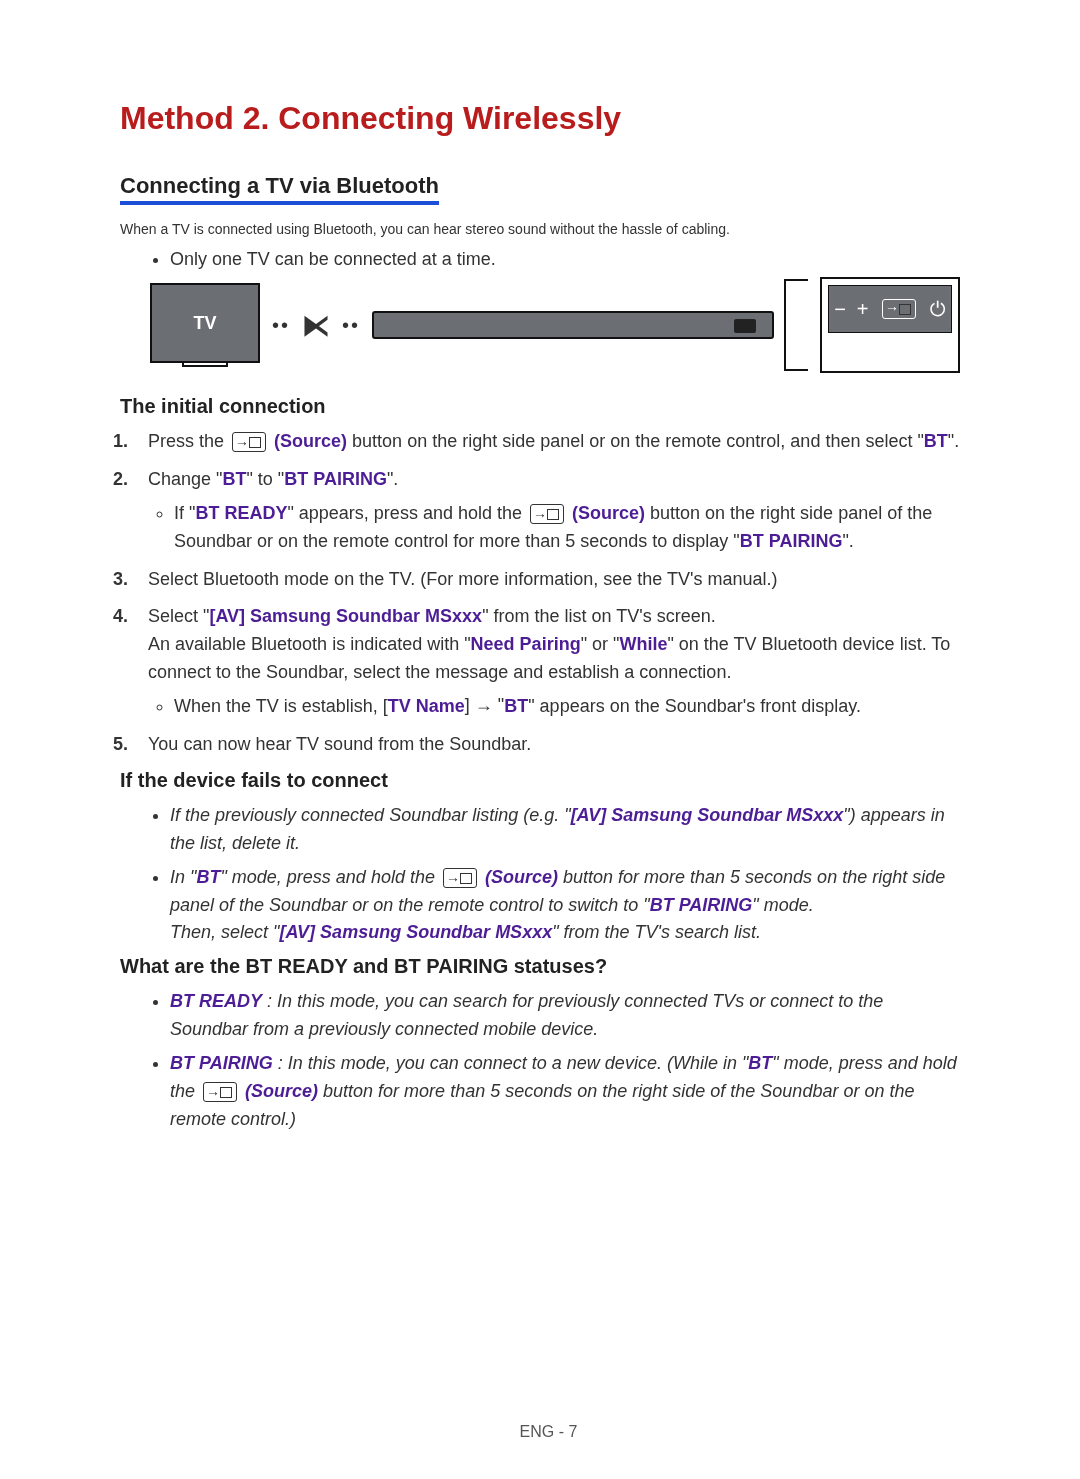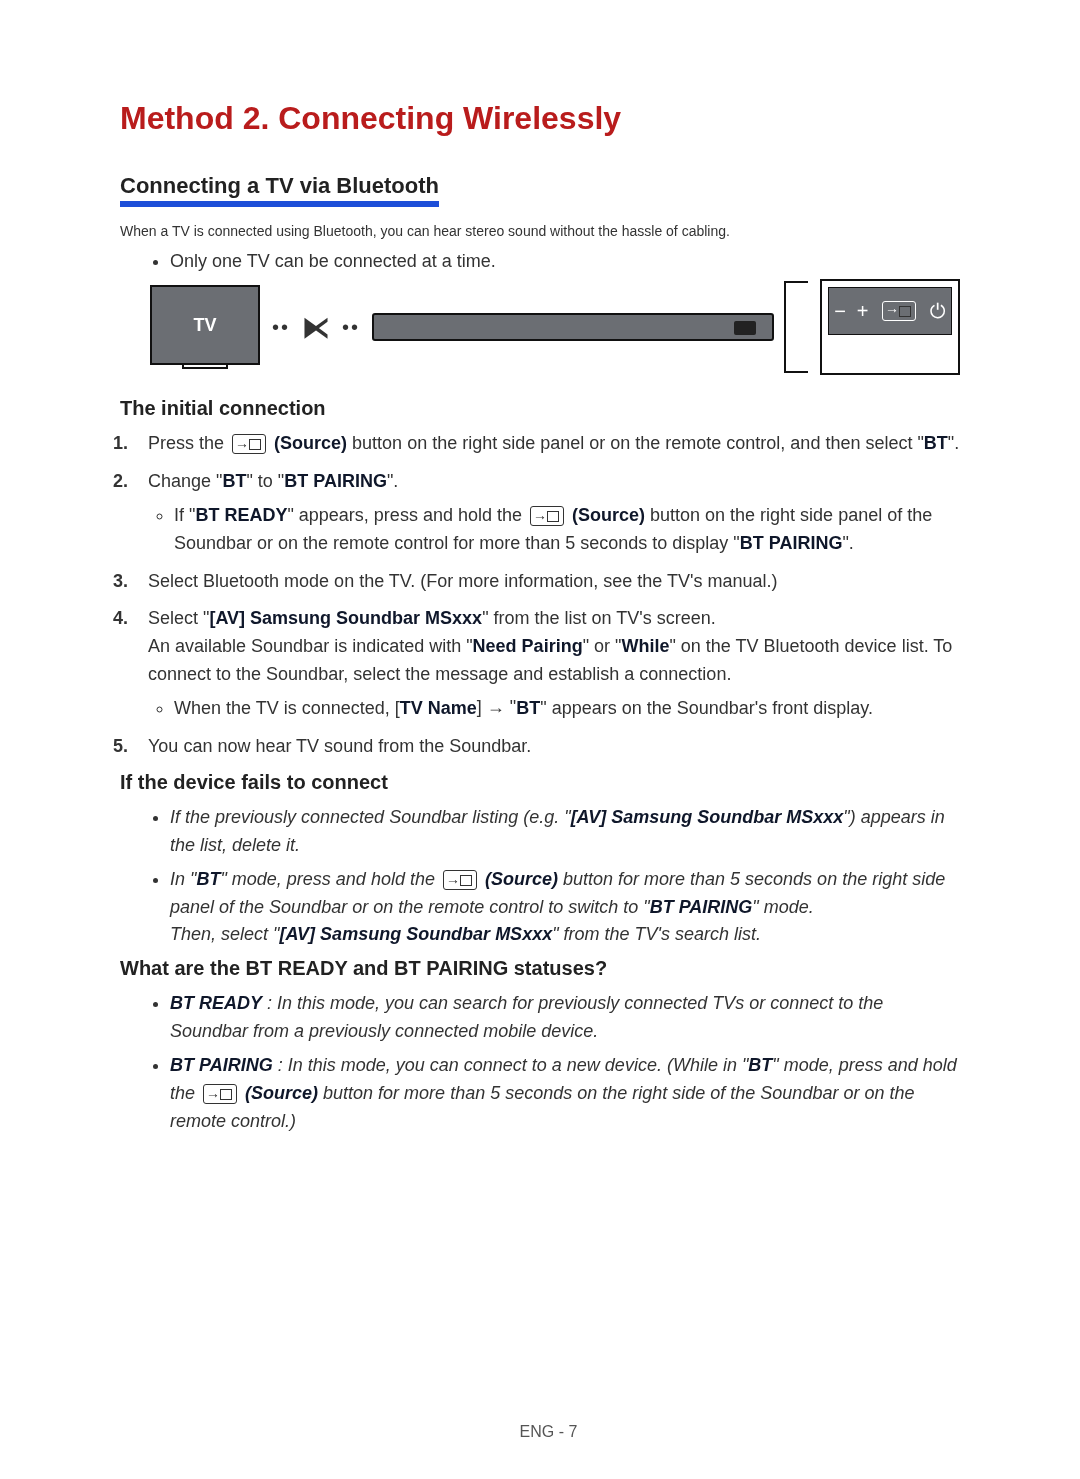--- a/index.html
+++ b/index.html
@@ -15,21 +15,21 @@
     h1 {
       font-size: 32px;
       font-weight: 700;
       margin-bottom: 36px;
       color: #b91c1c;
     }
     h2 {
       font-size: 22px;
       font-weight: 700;
       color: #222;
-      border-bottom: 6px solid #1d4ed8;
+      border-bottom: 4px solid #1d4ed8;
       display: inline-block;
       padding-bottom: 2px;
       margin-bottom: 14px;
     }
     h3 {
       font-size: 20px;
       font-weight: 700;
       color: #222;
       margin-top: 8px;
       margin-bottom: 10px;
@@ -73,21 +73,21 @@
       width: 34px; height: 20px; border: 1.5px solid #333; border-radius: 3px;
       position: relative; margin: 0 3px;
     }
     .source-icon::before {
       content: "→"; position: absolute; left: 2px; top: -2px; font-size: 14px;
     }
     .source-icon::after {
       content: ""; position: absolute; right: 4px; top: 4px;
       width: 10px; height: 9px; border: 1.5px solid #333;
     }
-    b { font-weight: 700; color: #0f172a; }
+    b { font-weight: 700; color: #4c1d95; }
     .footer {
       position: absolute; bottom: 38px; left: 17px; right: 0;
       text-align: center; font-size: 16px; color: #555;
     }
     ul.body-bullets { margin: 0 0 6px 50px; font-size: 18px; font-style: italic; }
     ul.body-bullets li { margin: 6px 0; line-height: 1.55; }
     .arrow { display:inline-block; transform: translateY(-1px); }
   </style>
 </head>
 <body>
@@ -133,24 +133,24 @@
     <span>Change "</span><b>BT</b><span>" to "</span><b>BT PAIRING</b><span>".</span>
     <ul class="sub">
       <li>
         <span>If "</span><b>BT READY</b><span>" appears, press and hold the </span><span class="source-icon"></span> <b>(Source)</b><span> button on the right side panel of the Soundbar or on the remote control for more than 5 seconds to display "</span><b>BT PAIRING</b><span>".</span>
       </li>
     </ul>
   </li>
   <li>Select Bluetooth mode on the TV. (For more information, see the TV's manual.)</li>
   <li>
     <span>Select "</span><b>[AV] Samsung Soundbar MSxxx</b><span>" from the list on TV's screen.</span><br>
-    <span>An available Soundbar is indicated with "</span><b>Need Pairing</b><span>" or "</span><b>While</b><span>" on the TV Bluetooth device list. To connect to the Soundbar, select the message and establish a connection.</span>
+    <span>An available Bluetooth is indicated with "</span><b>Need Pairing</b><span>" or "</span><b>While</b><span>" on the TV Bluetooth device list. To connect to the Soundbar, select the message and establish a connection.</span>
     <ul class="sub">
       <li>
-        <span>When the TV is connected, [</span><b>TV Name</b><span class="arrow">] → "</span><b>BT</b><span>" appears on the Soundbar's front display.</span>
+        <span>When the TV is establish, [</span><b>TV Name</b><span class="arrow">] → "</span><b>BT</b><span>" appears on the Soundbar's front display.</span>
       </li>
     </ul>
   </li>
   <li>You can now hear TV sound from the Soundbar.</li>
 </ol>
 
 <h3>If the device fails to connect</h3>
 <ul class="body-bullets">
   <li>
     <span>If the previously connected Soundbar listing (e.g. "</span><b>[AV] Samsung Soundbar MSxxx</b><span>") appears in the list, delete it.</span>

